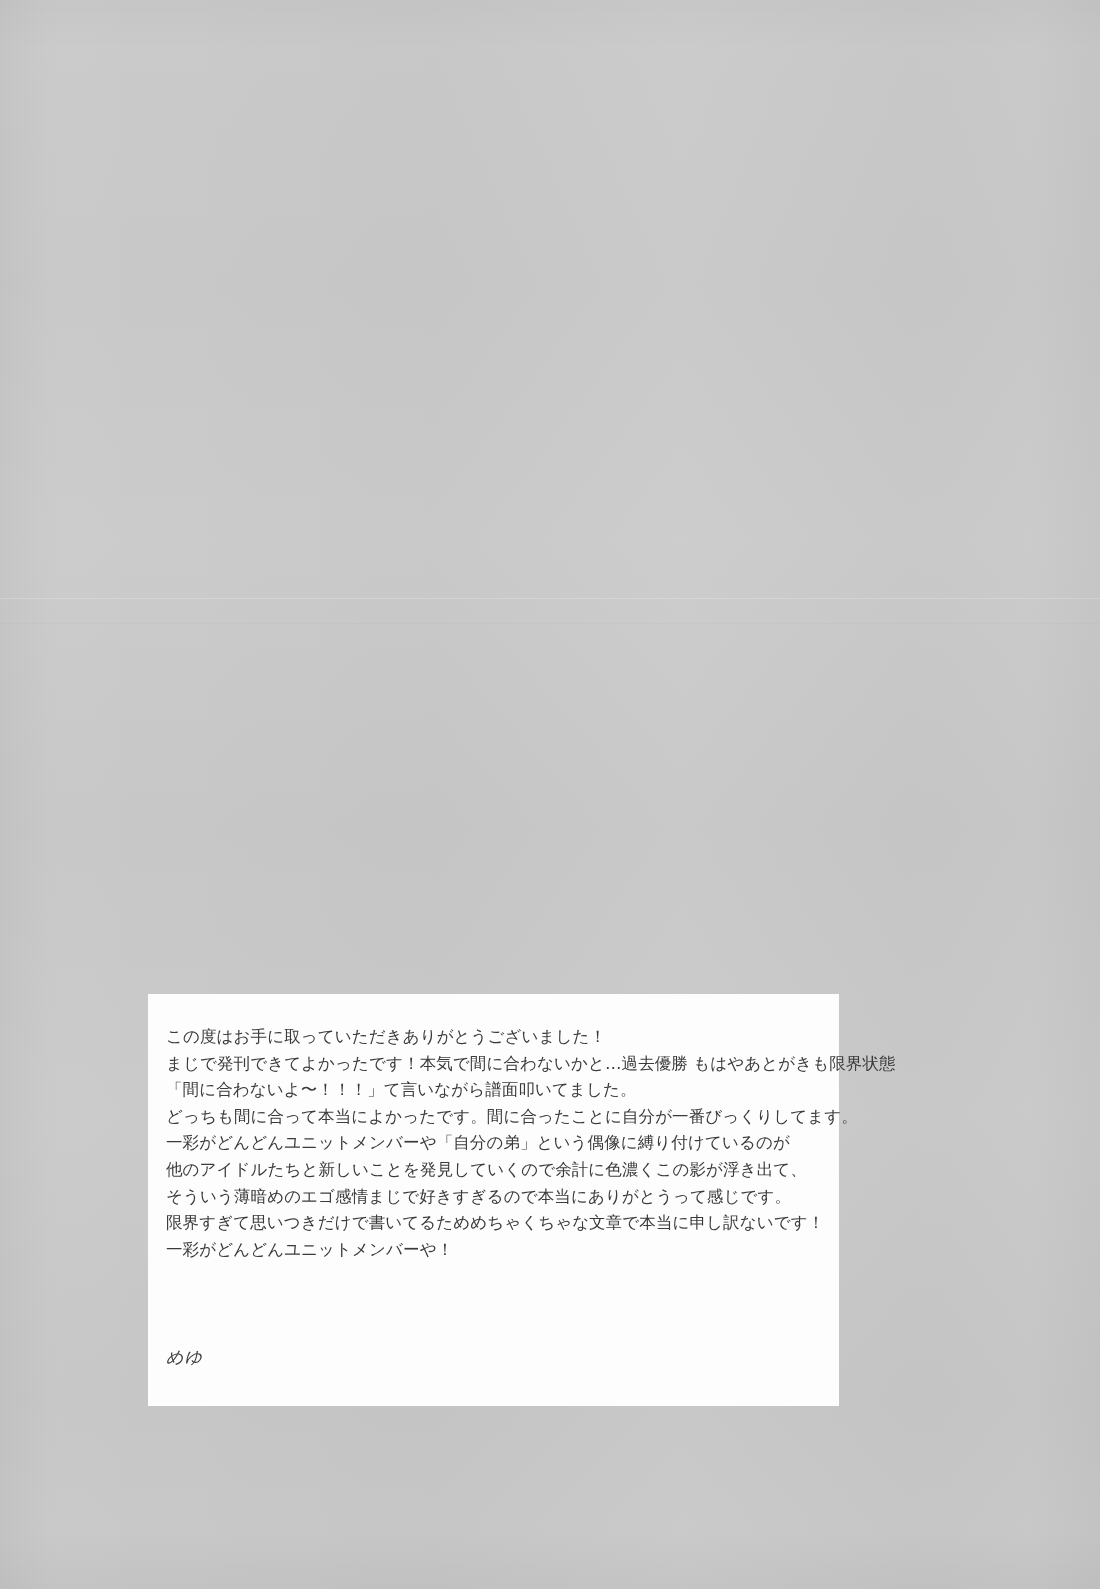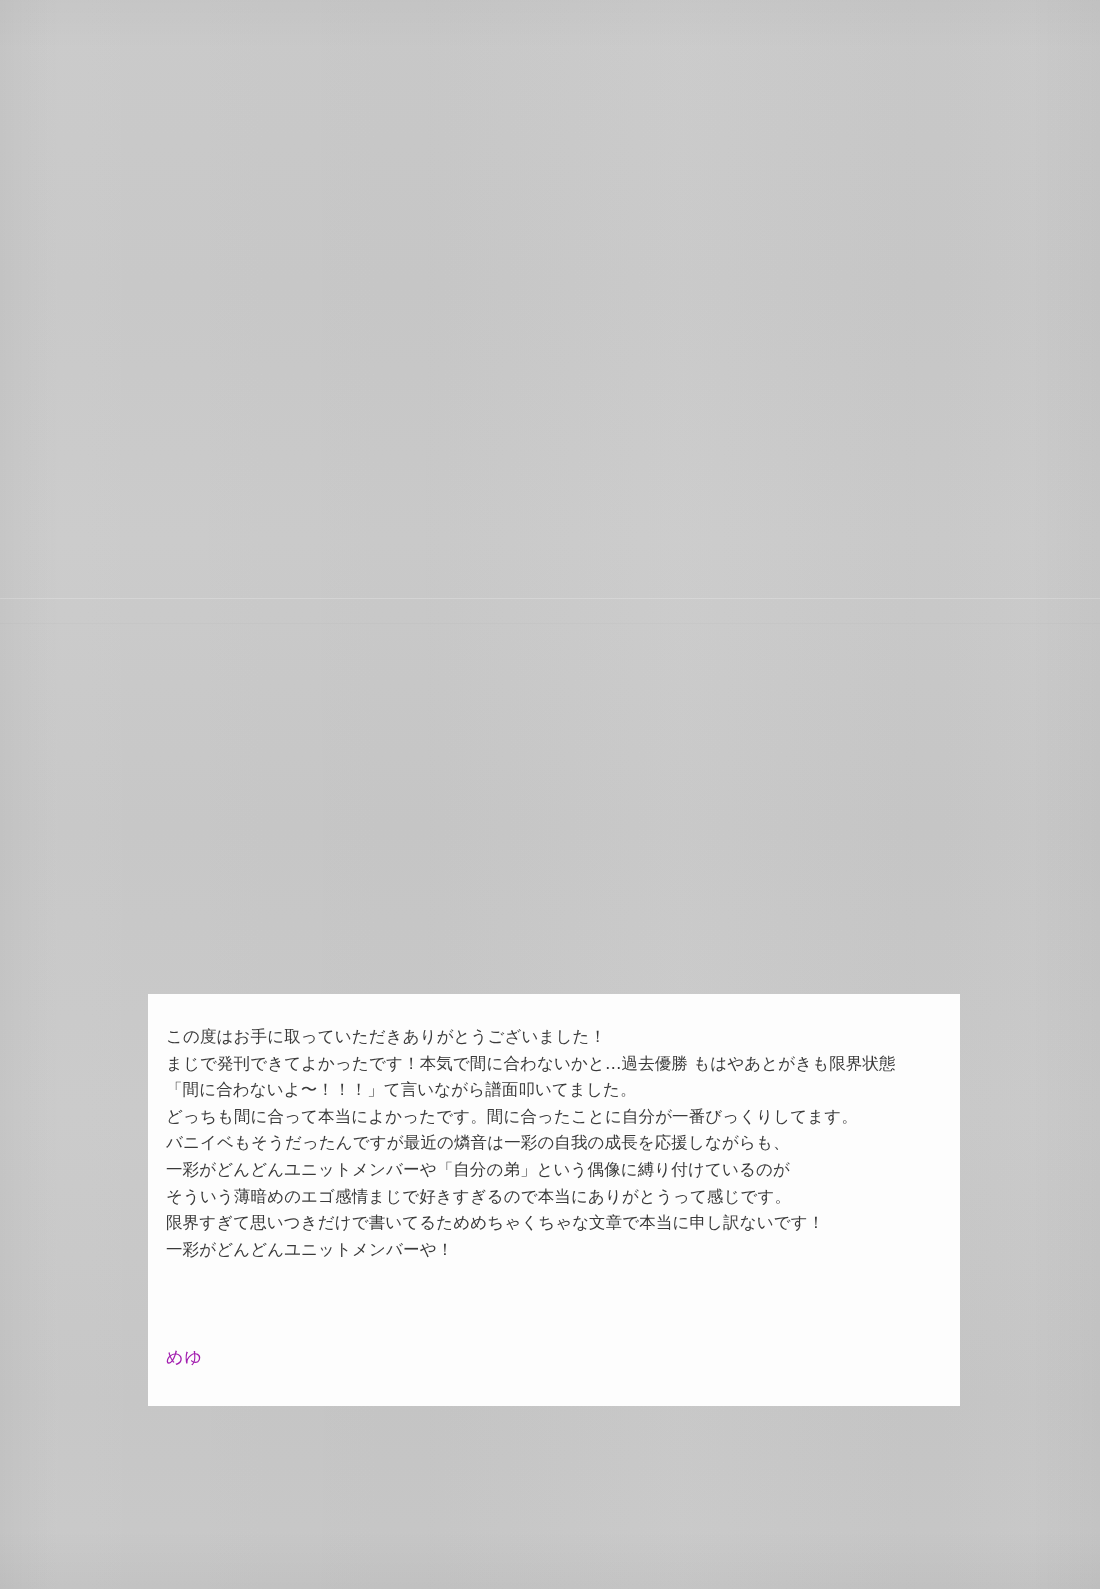--- a/index.html
+++ b/index.html
@@ -52,21 +52,21 @@
     background: rgba(255,255,255,0.22);
   }
   .crease.c1 { top: 598px; }
   .crease.c2 { top: 623px; background: rgba(0,0,0,0.018); }
 
   
   #afterword-card {
     position: absolute;
     left: 148px;
     top: 994px;
-    width: 812px;
+    width: 691px;
     height: 412px;
     background: #fdfdfd;
     box-shadow: 0 0 0 0 rgba(0,0,0,0);
   }
 
   #afterword-body {
     position: absolute;
     left: 18px;
     top: 30px;
     right: 14px;
@@ -80,23 +80,24 @@
     letter-spacing: 0.1px;
     font-family: "DejaVu Sans", "Liberation Sans", sans-serif;
   }
 
   #afterword-signature {
     position: absolute;
     left: 18px;
     top: 352px;
     font-size: 17px;
     line-height: 22px;
-    color: #a21caf;
+    color: #404040;
     letter-spacing: 1px;
     font-family: "DejaVu Sans", "Liberation Sans", sans-serif;
+    font-style: italic;
   }
 
   
   .edge-shade {
     position: absolute;
     pointer-events: none;
   }
   .edge-shade.left { left: 0; top: 0; bottom: 0; width: 60px;
     background: linear-gradient(90deg, rgba(0,0,0,0.035), rgba(0,0,0,0)); }
   .edge-shade.right { right: 0; top: 0; bottom: 0; width: 70px;
@@ -117,20 +118,20 @@
 <div class="edge-shade right"></div>
 <div class="edge-shade top"></div>
 <div class="edge-shade bottom"></div>
 
 <div id="afterword-card">
   <div id="afterword-body">
     <div class="afterword-line">この度はお手に取っていただきありがとうございました！</div>
     <div class="afterword-line">まじで発刊できてよかったです！本気で間に合わないかと…過去優勝 もはやあとがきも限界状態</div>
     <div class="afterword-line">「間に合わないよ〜！！！」て言いながら譜面叩いてました。</div>
     <div class="afterword-line">どっちも間に合って本当によかったです。間に合ったことに自分が一番びっくりしてます。</div>
-    <div class="afterword-line">バニイベもそうだったんですが最近の燐音は一彩の自我の成長を応援しながらも、</div>
     <div class="afterword-line">一彩がどんどんユニットメンバーや「自分の弟」という偶像に縛り付けているのが</div>
+    <div class="afterword-line">他のアイドルたちと新しいことを発見していくので余計に色濃くこの影が浮き出て、</div>
     <div class="afterword-line">そういう薄暗めのエゴ感情まじで好きすぎるので本当にありがとうって感じです。</div>
     <div class="afterword-line">限界すぎて思いつきだけで書いてるためめちゃくちゃな文章で本当に申し訳ないです！</div>
     <div class="afterword-line">一彩がどんどんユニットメンバーや！</div>
   </div>
   <div id="afterword-signature">めゆ</div>
 </div>
 
 </body></html>

